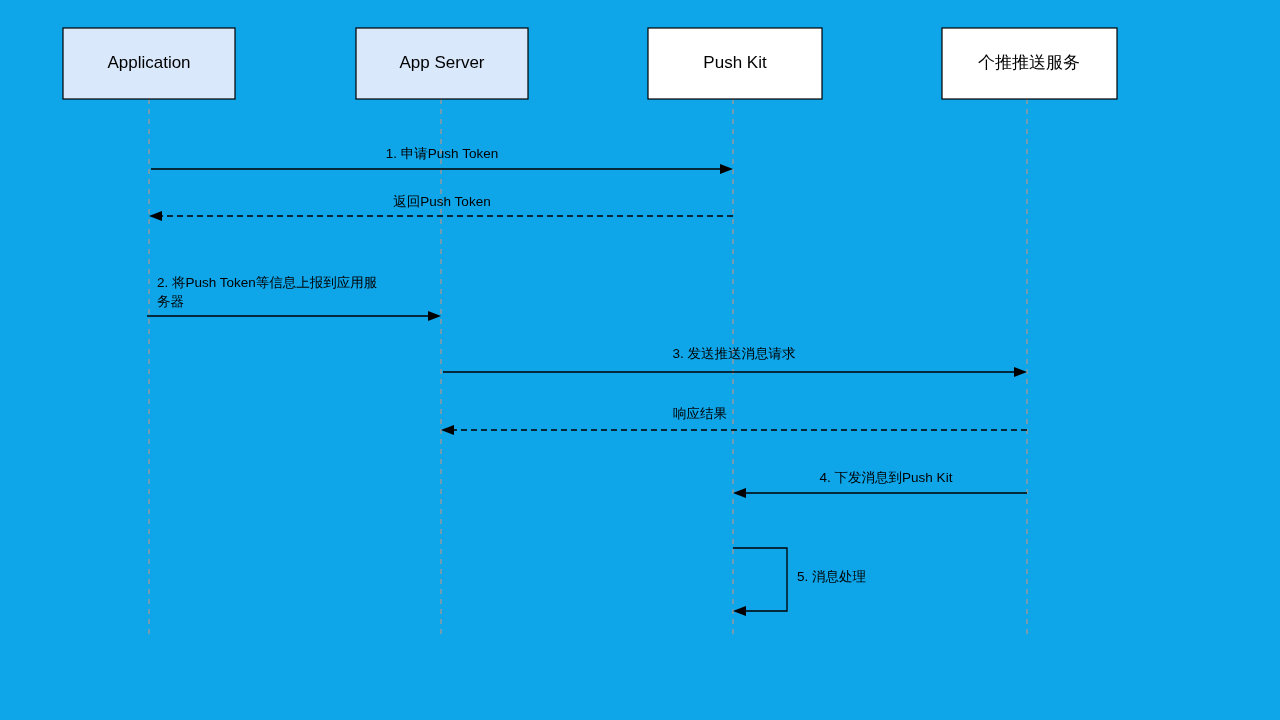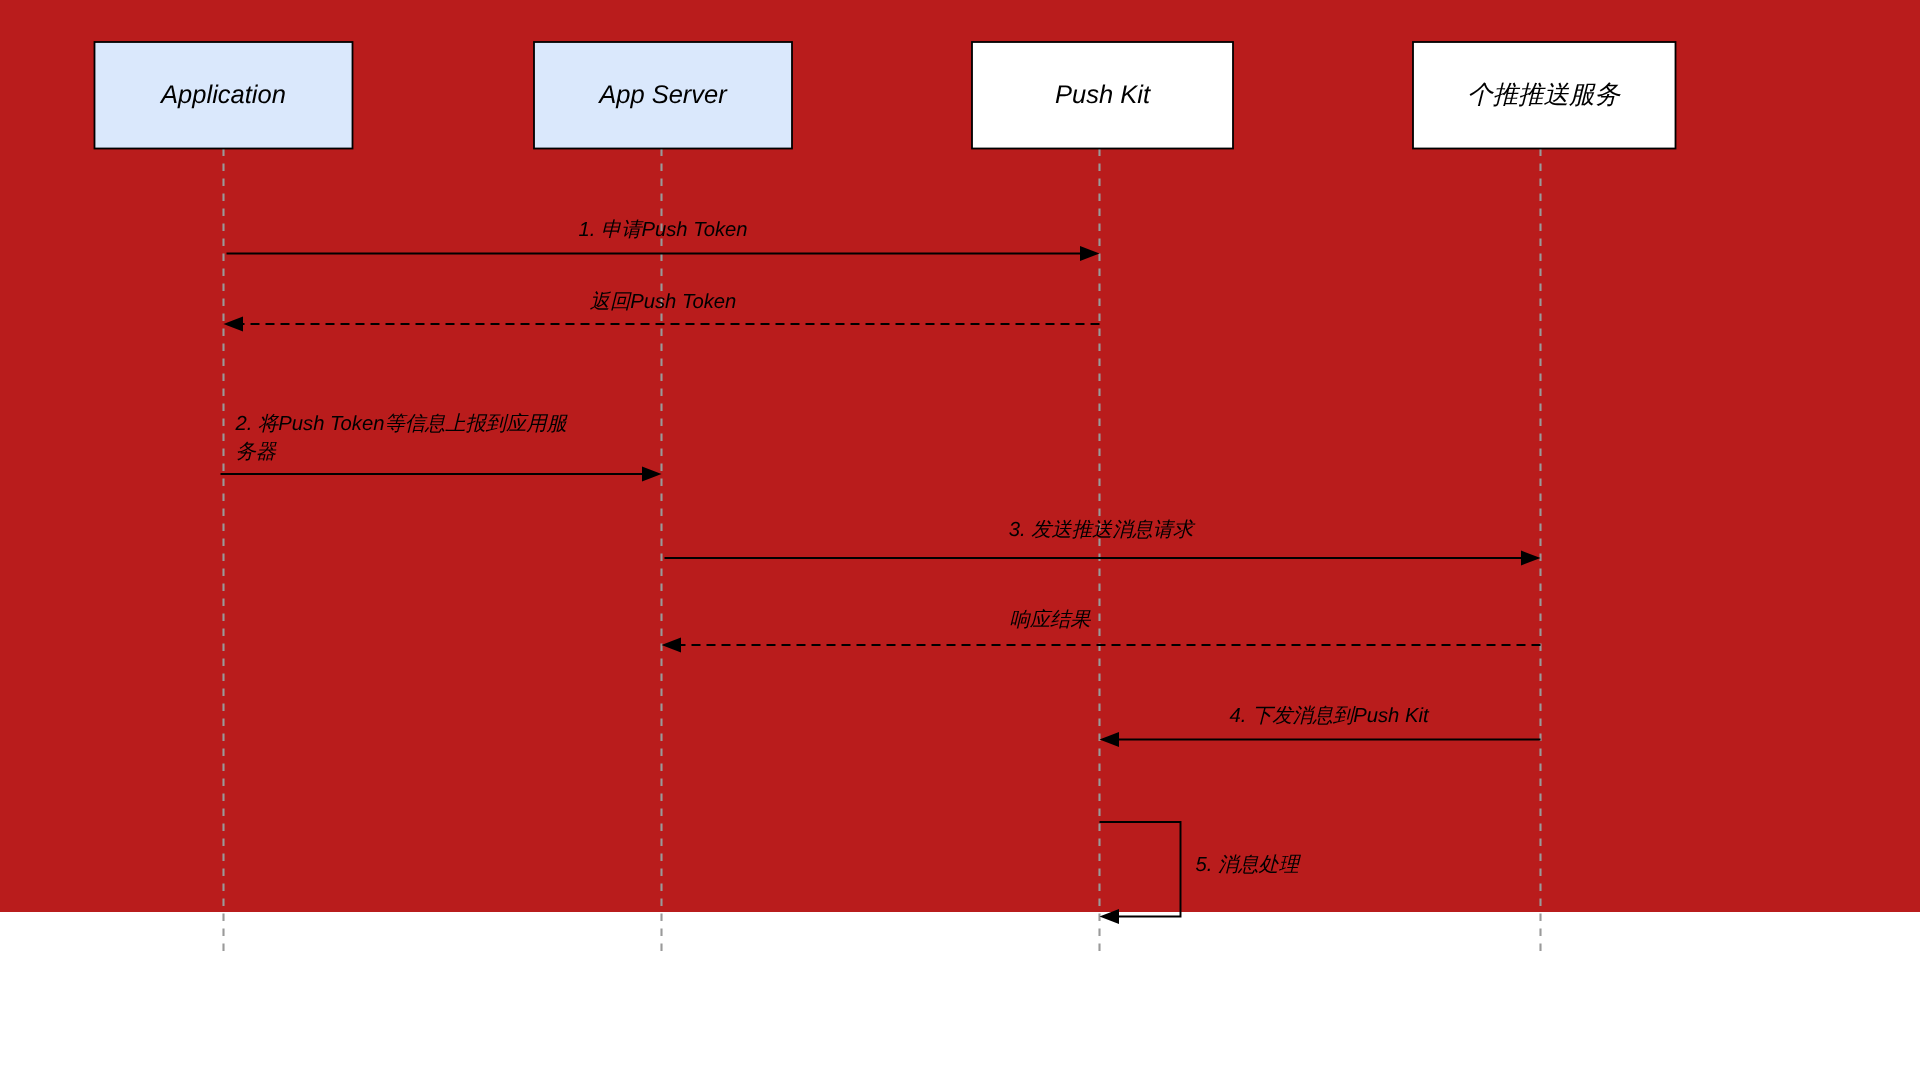--- a/index.html
+++ b/index.html
@@ -11,23 +11,22 @@
   body {
     width: 1280px;
     height: 720px;
     font-family: "Liberation Sans", "DejaVu Sans", sans-serif;
     color: #000000;
     overflow: hidden;
   }
   #diagram-canvas {
     position: relative;
     width: 1280px;
-    height: 608px;
-    background: #b91c1c;
-    font-style: italic;
+    height: 720px;
+    background: #0ea5e9;
   }
   #diagram-svg {
     position: absolute;
     left: 0;
     top: 0;
     width: 1280px;
     height: 720px;
     display: block;
   }
   .lifeline-label {

